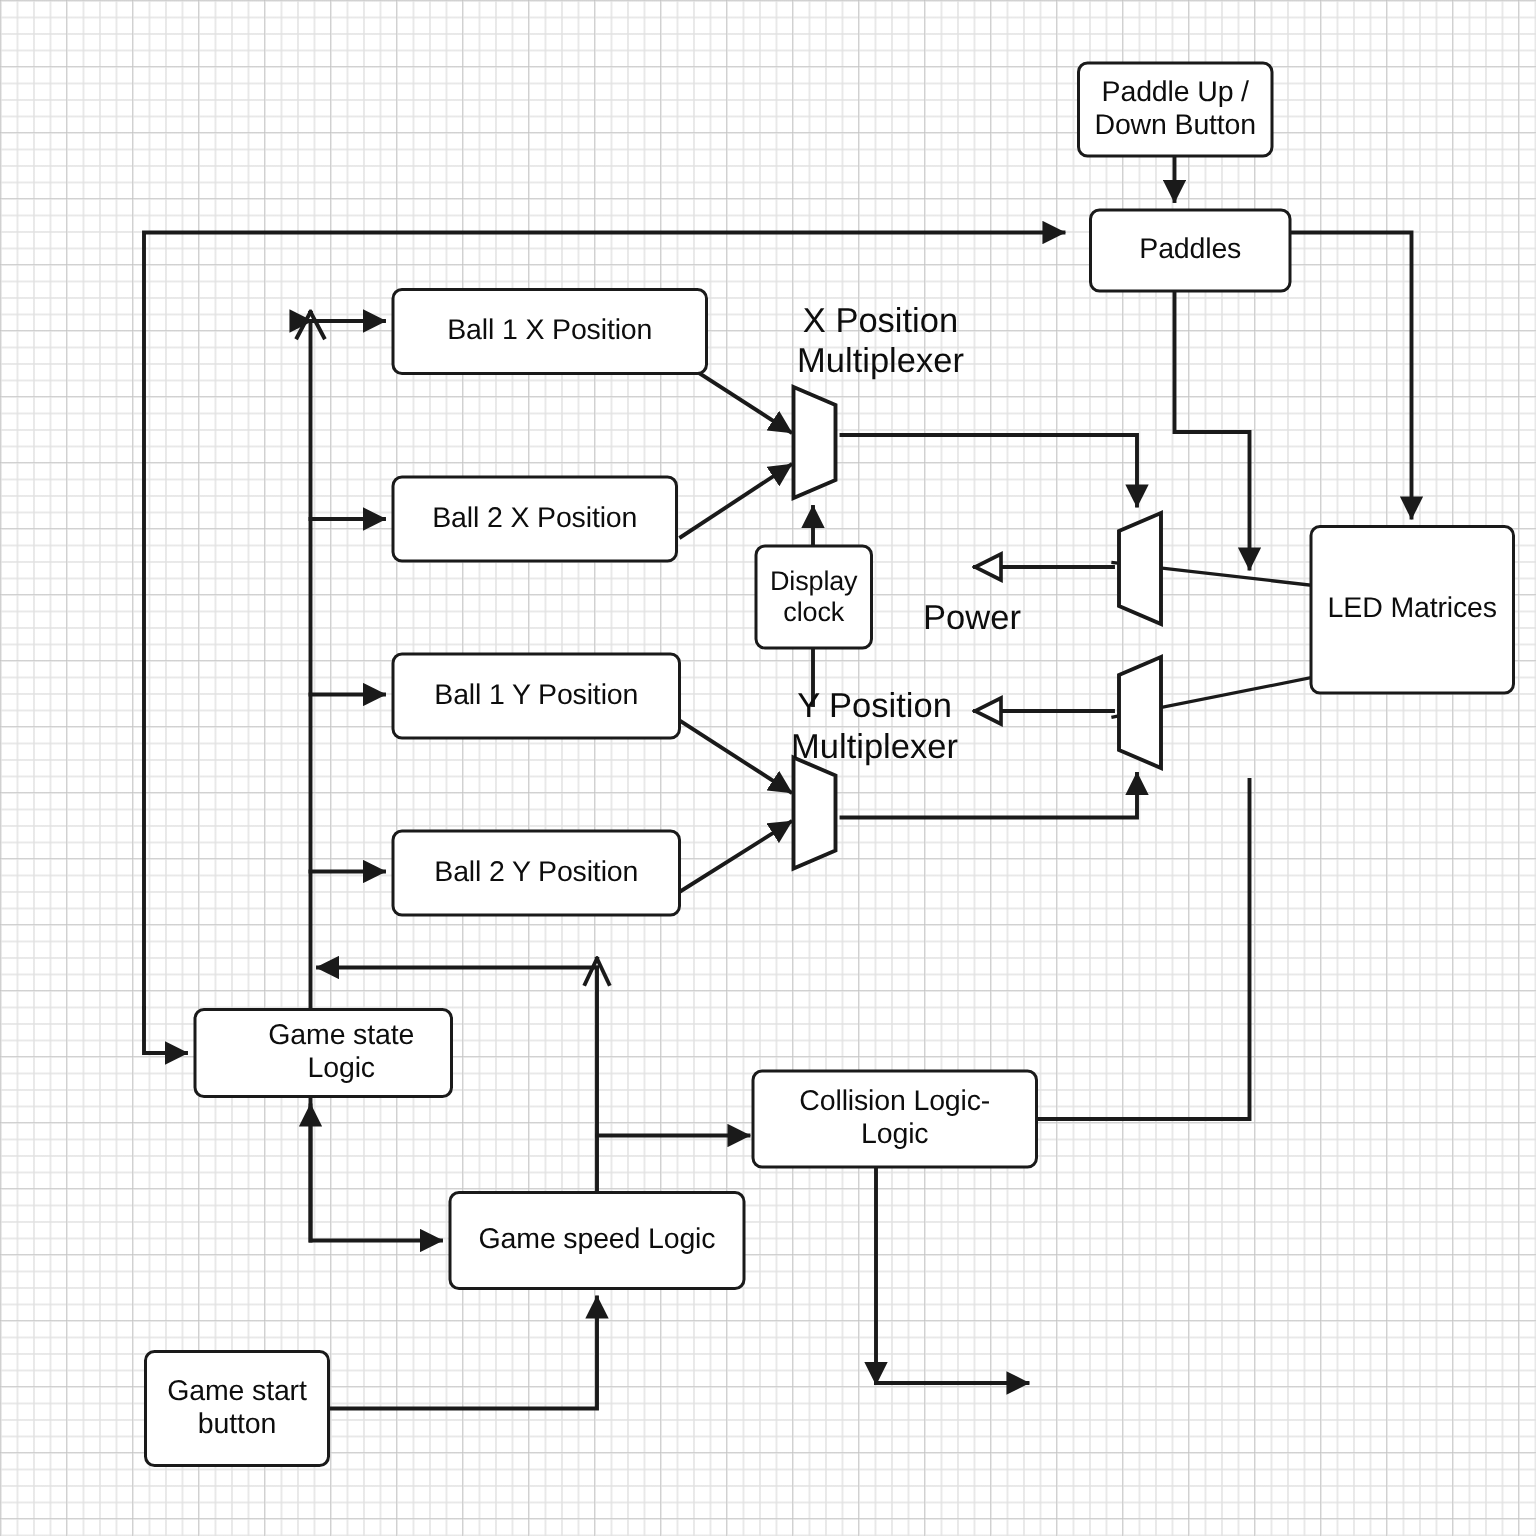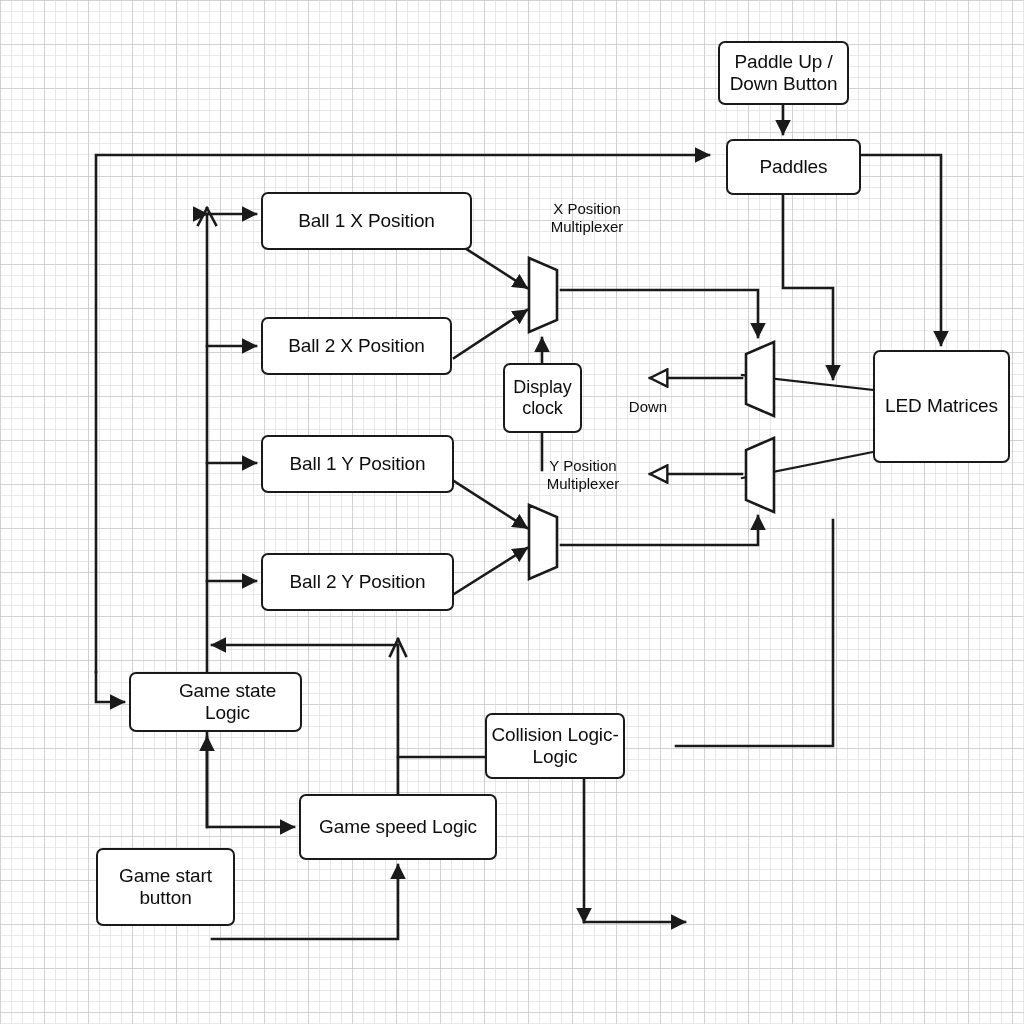--- a/index.html
+++ b/index.html
@@ -39,21 +39,21 @@
     color: #0d0d0d;
     font-size: 19px;
     line-height: 1.18;
     letter-spacing: -0.1px;
     z-index: 3;
   }
   .mux-label, .free-label {
     position: absolute;
     text-align: center;
     color: #0d0d0d;
-    font-size: 15px;
+    font-size: 23px;
     line-height: 1.18;
     z-index: 4;
     white-space: pre-line;
   }
   .mux { position: absolute; z-index: 2; }
 </style>
 </head>
 <body>
 
 <div id="canvas">
@@ -169,36 +169,36 @@
   </div>
 
   <div class="node" style="left:873px; top:350px; width:137px; height:113px;">
     <span style="white-space:pre-line;">LED Matrices</span>
   </div>
 
   <div class="node" style="left:129px; top:672px; width:173px; height:60px;padding-left:24px;">
     <span style="white-space:pre-line;">Game state Logic</span>
   </div>
 
-  <div class="node" style="left:485px; top:713px; width:140px; height:66px;">
+  <div class="node" style="left:501px; top:713px; width:191px; height:66px;">
     <span style="white-space:pre-line;">Collision Logic-
 Logic</span>
   </div>
 
   <div class="node" style="left:299px; top:794px; width:198px; height:66px;">
     <span style="white-space:pre-line;">Game speed Logic</span>
   </div>
 
-  <div class="node" style="left:96px; top:848px; width:139px; height:78px;">
+  <div class="node" style="left:96px; top:900px; width:124px; height:78px;">
     <span style="white-space:pre-line;">Game start
 button</span>
   </div>
 
 
   <div class="mux-label" style="left:519px; top:200px; width:136px;">X Position
 Multiplexer</div>
 
   <div class="mux-label" style="left:515px; top:457px; width:136px;">Y Position
 Multiplexer</div>
 
-  <div class="free-label" style="left:613px; top:398px; width:70px;">Down</div>
+  <div class="free-label" style="left:613px; top:398px; width:70px;">Power</div>
 
 </div>
 
 </body></html>

